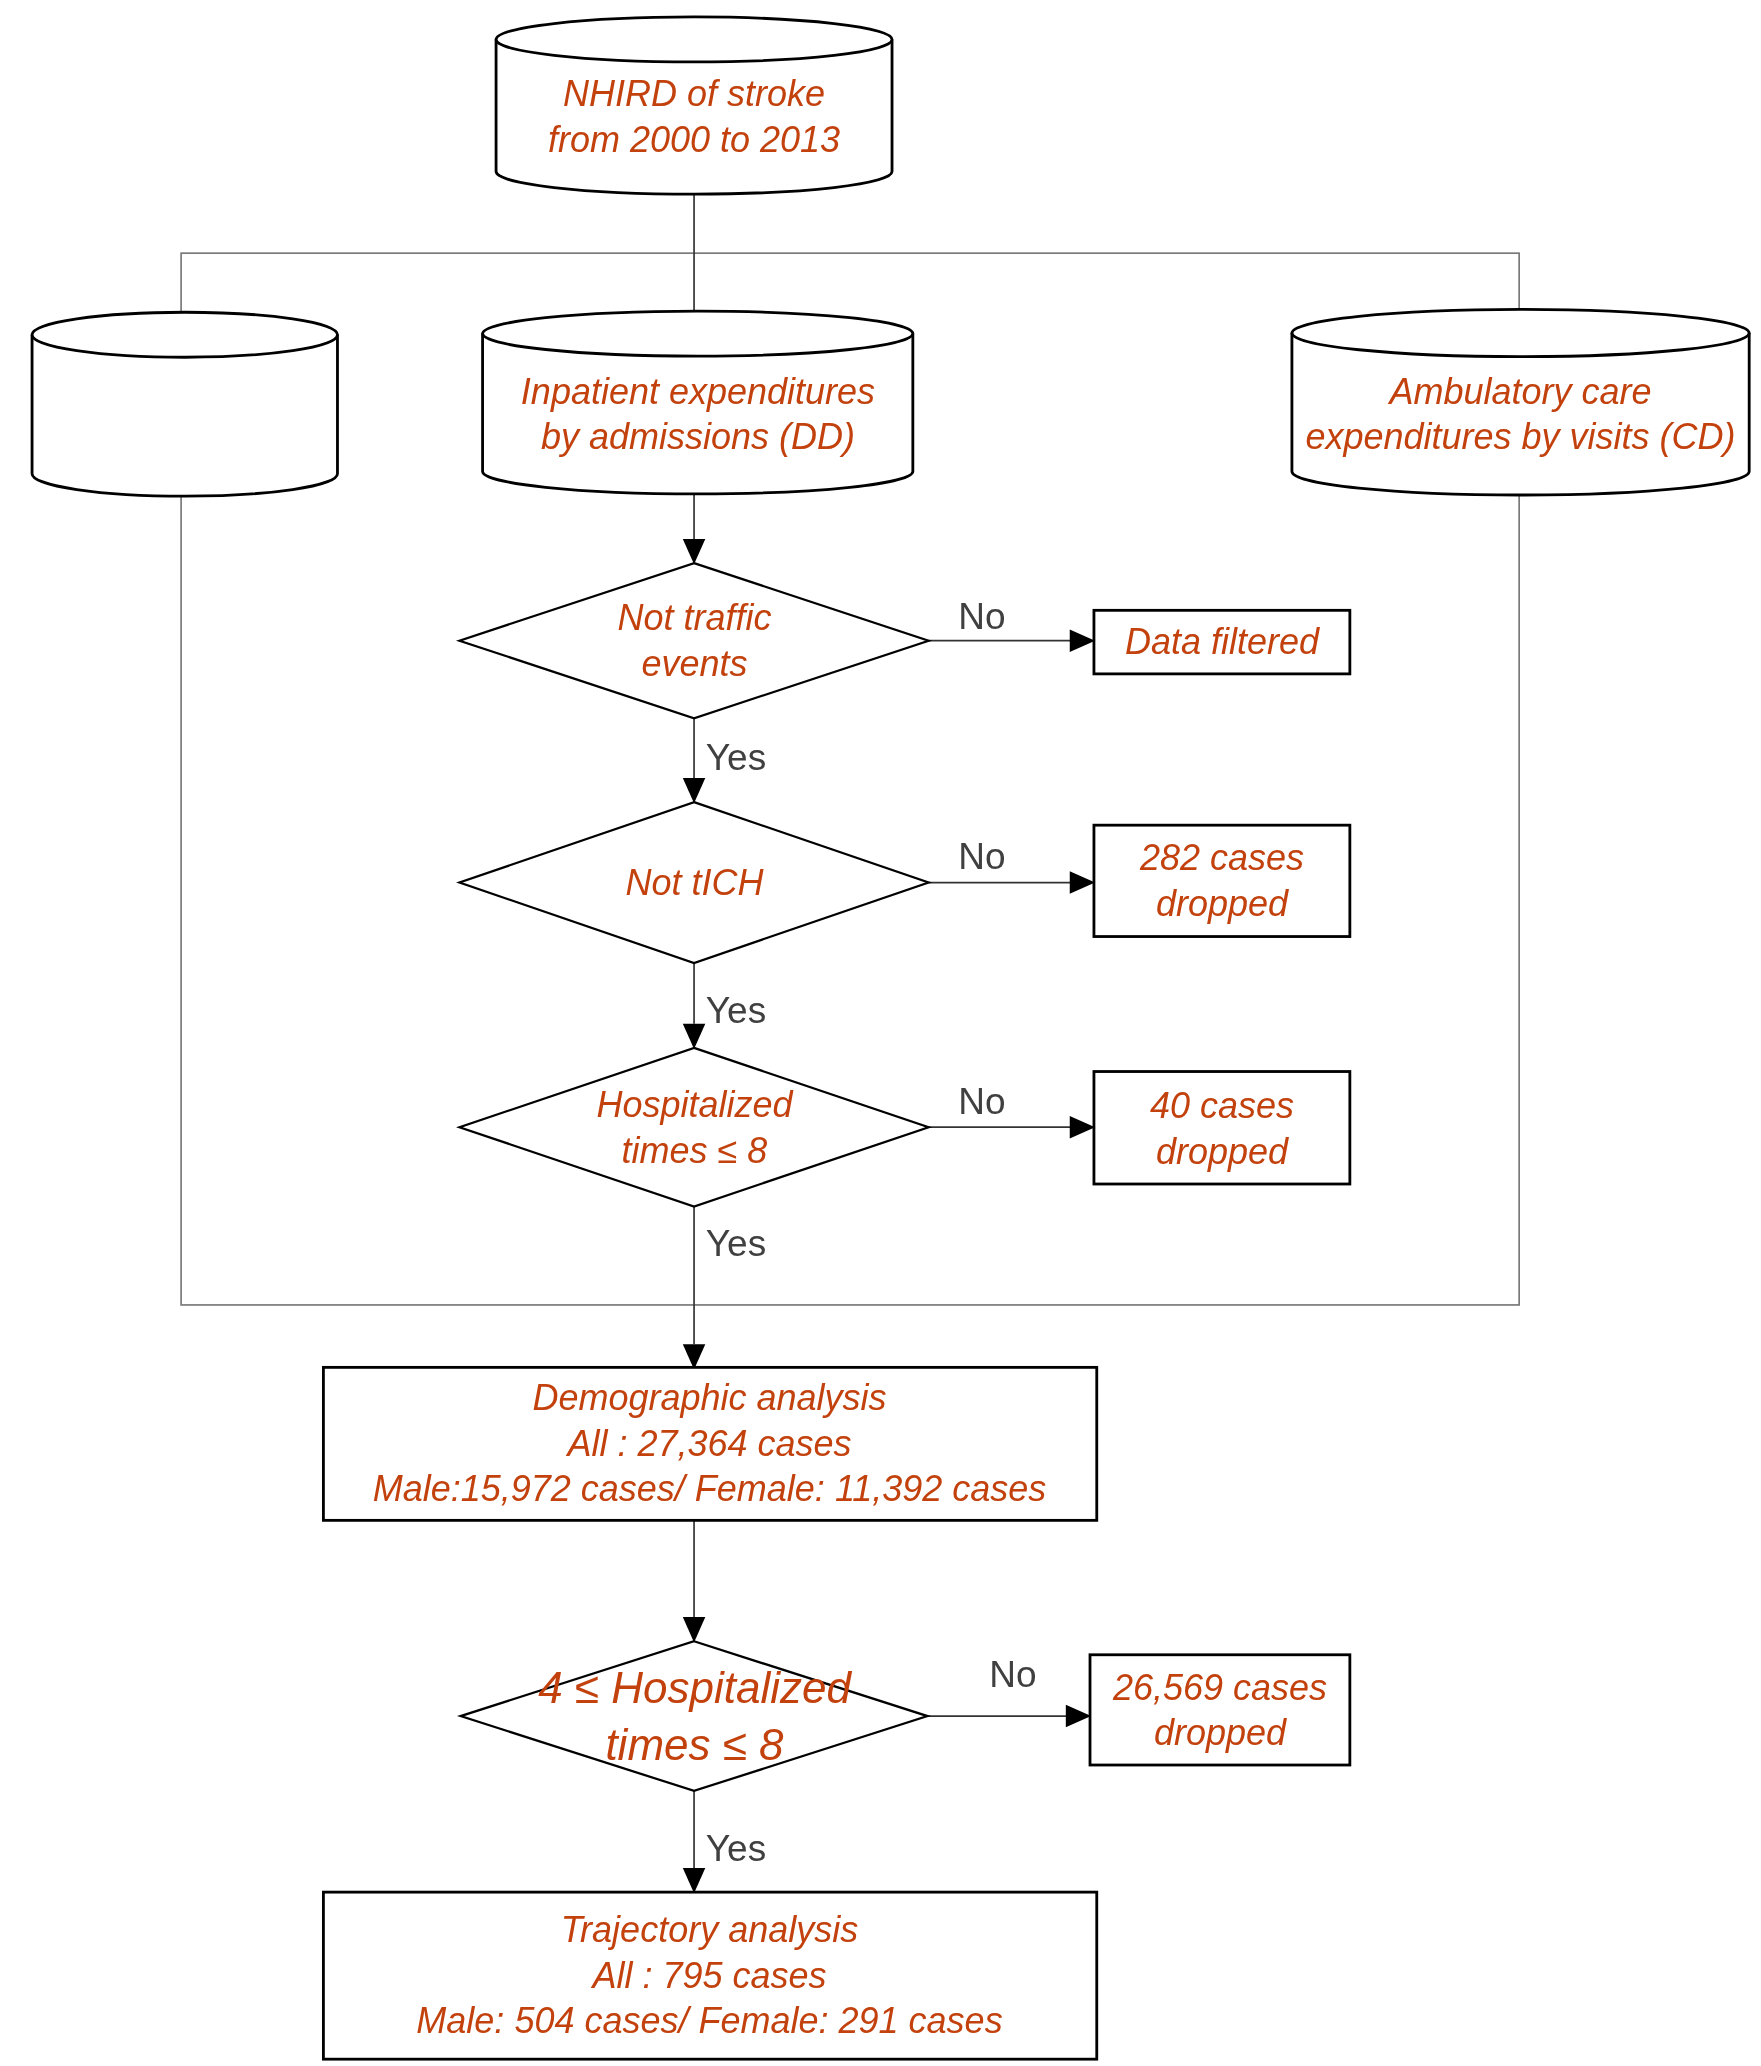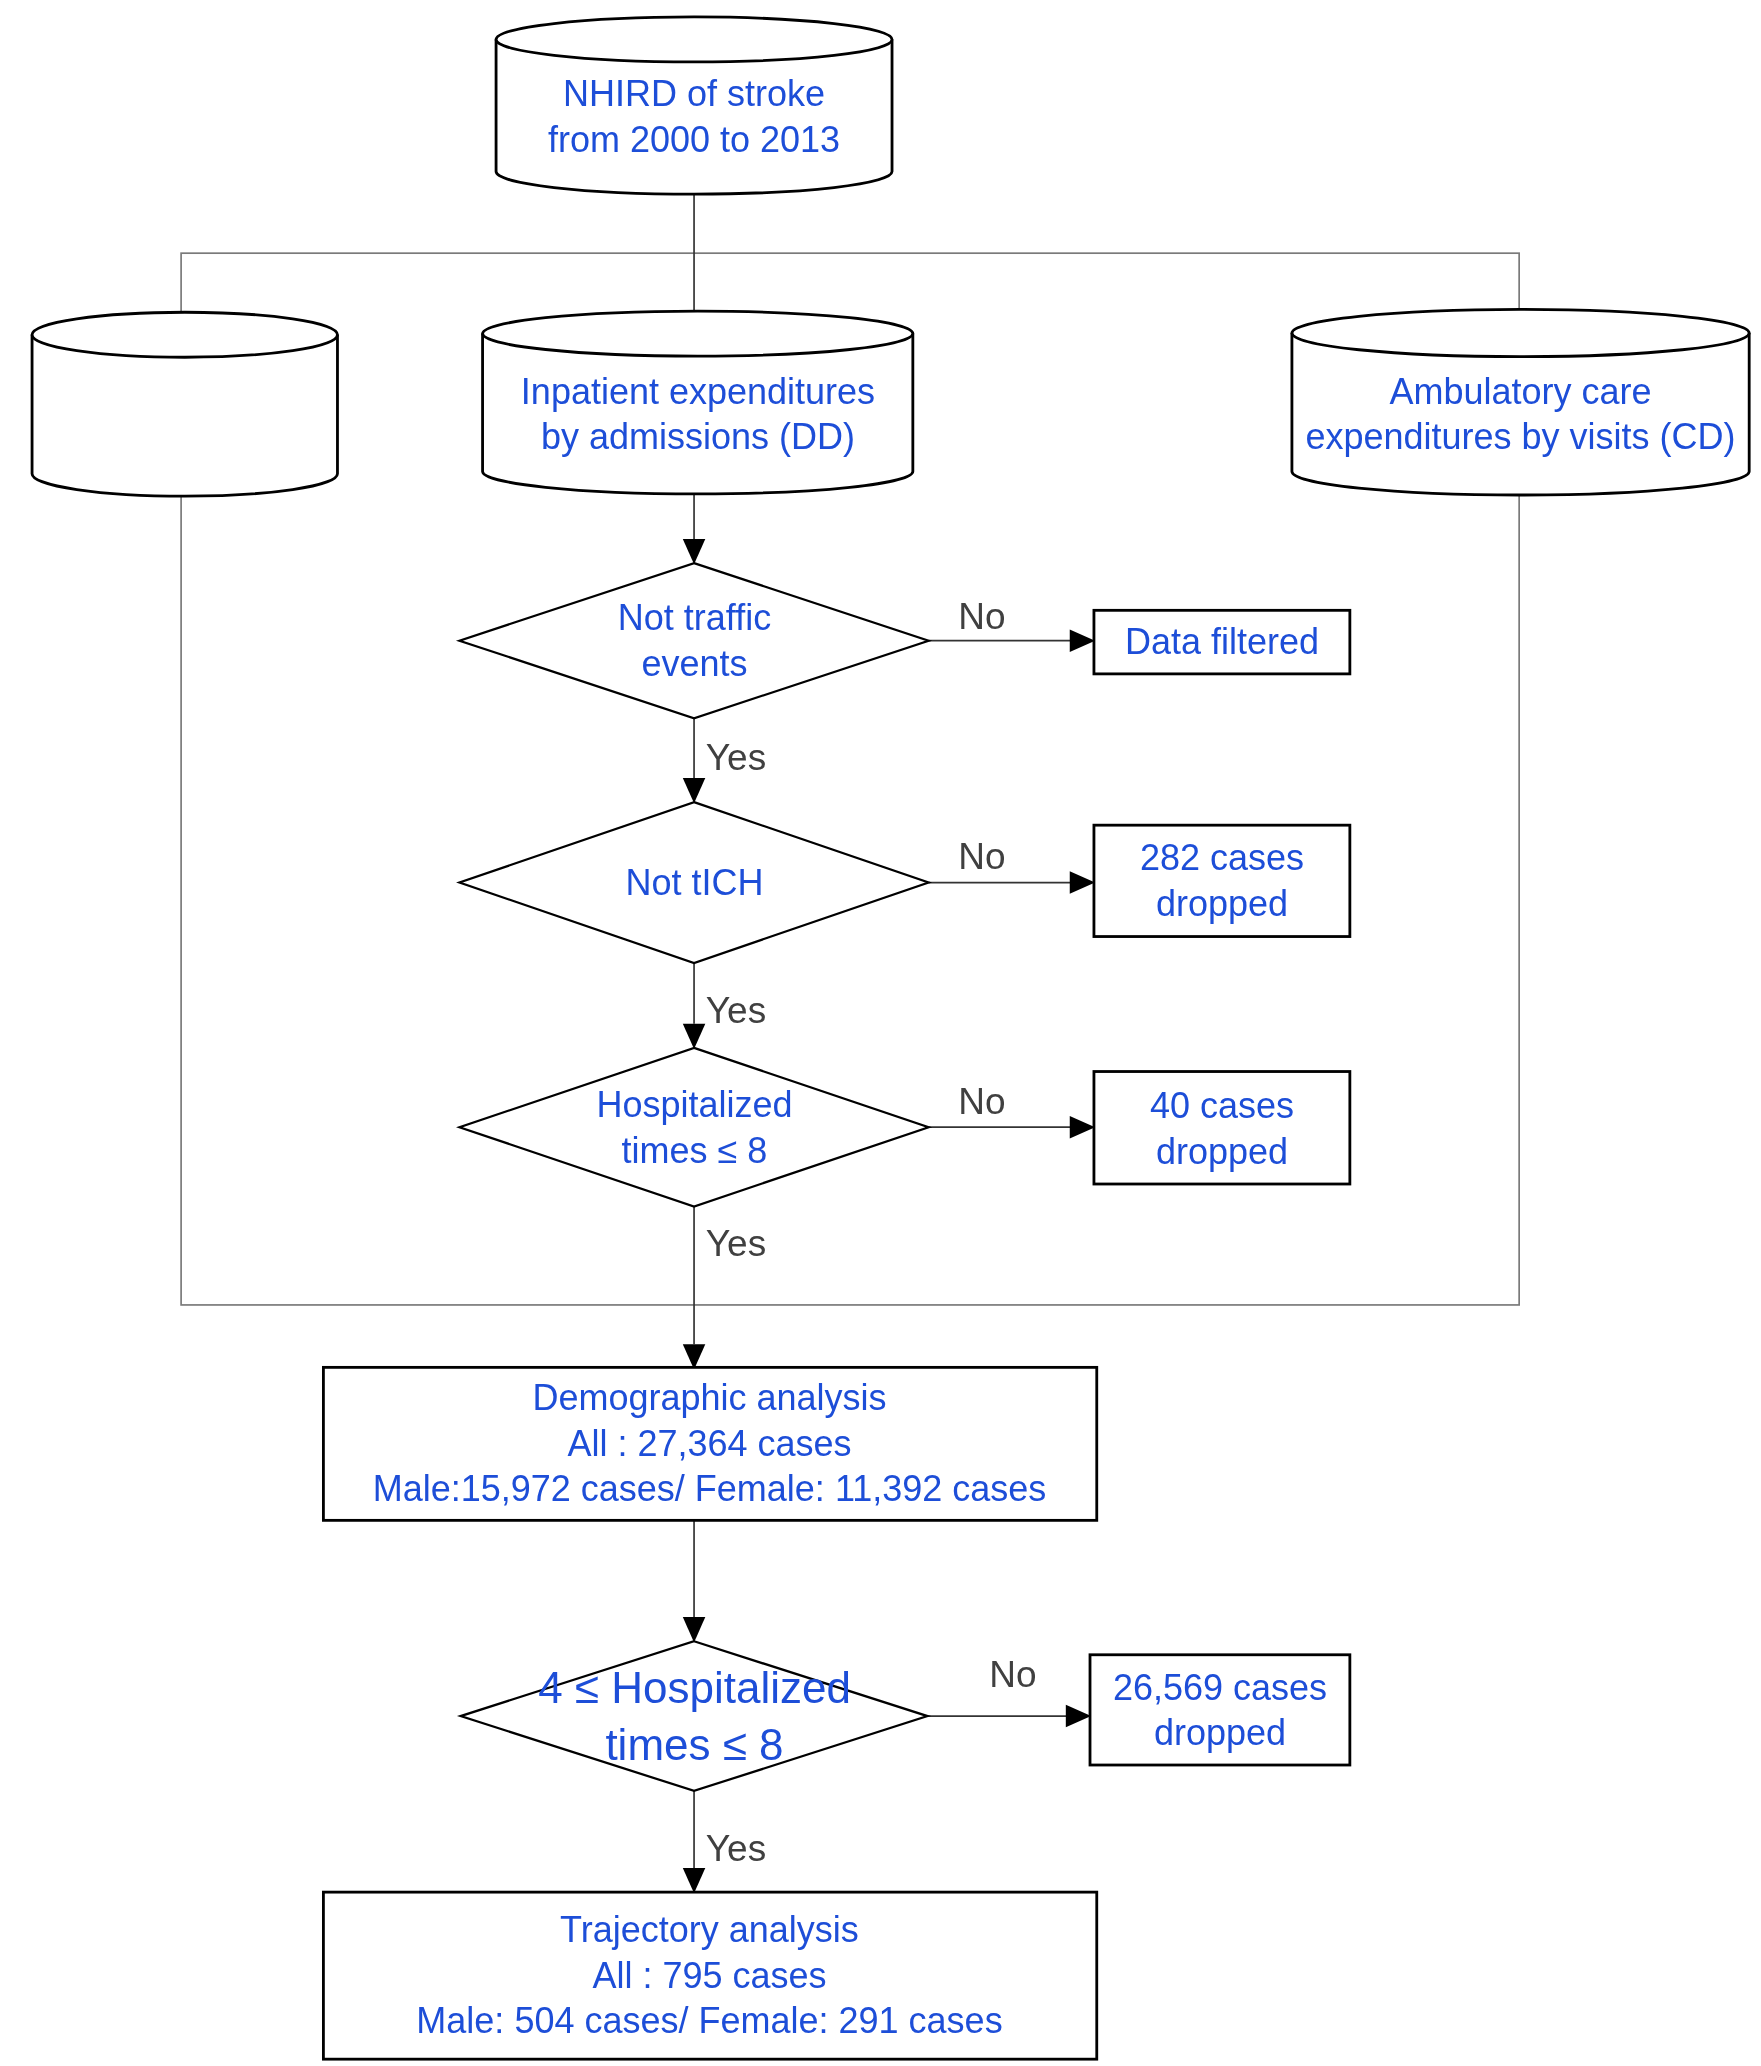--- a/index.html
+++ b/index.html
@@ -10,22 +10,23 @@
     font-family:"Liberation Sans", sans-serif;
     color:#000;
     overflow:hidden;
   }
   .layer{position:absolute;left:0;top:0;}
   .node{
     position:absolute;
     display:flex;flex-direction:column;
     align-items:center;justify-content:center;
     text-align:center;
-    font-size:36px;line-height:1.26;color:#1d4ed8;
+    font-size:36px;line-height:1.26;color:#c2410c;
     white-space:nowrap;
+    font-style:italic;
   }
   .node.small{font-size:44px;line-height:1.3;}
   .lbl{
     position:absolute;
     transform:translate(-50%,-50%);
     font-size:37px;color:#404040;white-space:nowrap;
   }
 </style>
 </head>
 <body>

